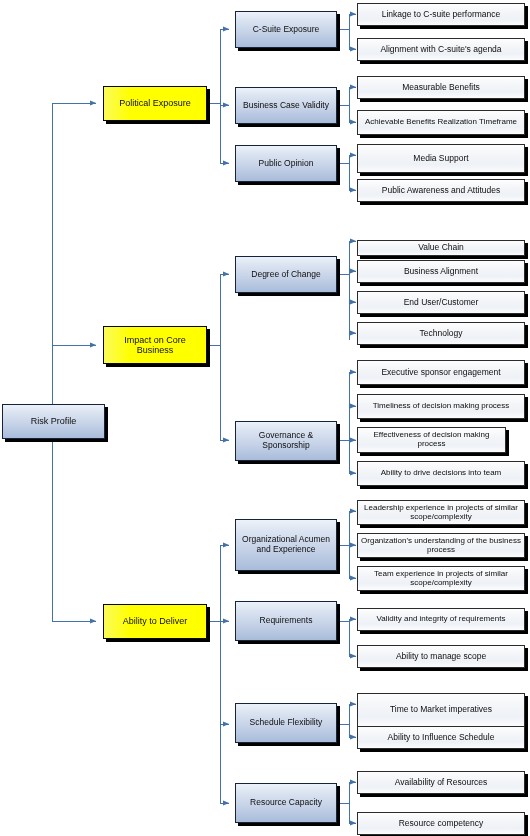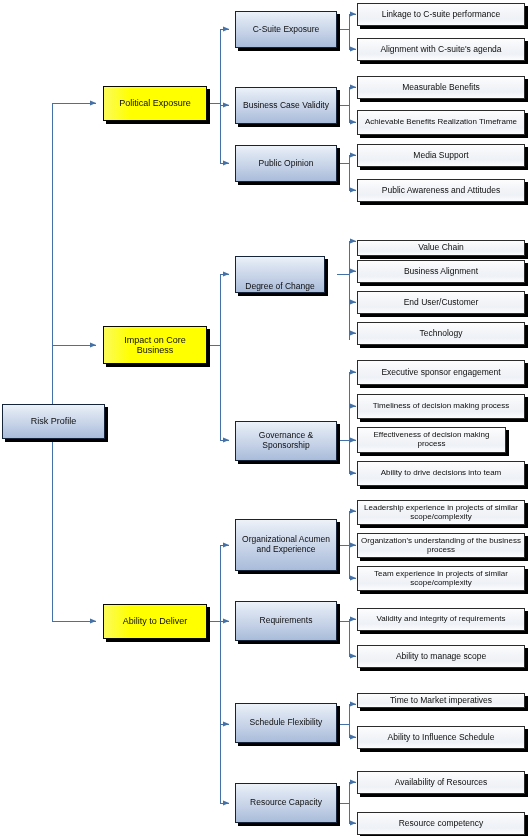--- a/index.html
+++ b/index.html
@@ -171,21 +171,21 @@
   </div>
 
   <div class="node n-blue fs85" style="left:235px;top:87px;width:102px;height:37px;">
     <span>Business Case Validity</span>
   </div>
 
   <div class="node n-blue fs85" style="left:235px;top:145px;width:102px;height:37px;">
     <span>Public Opinion</span>
   </div>
 
-  <div class="node n-blue fs85" style="left:235px;top:256px;width:90px;height:37px;align-items:flex-end;">
+  <div class="node n-blue fs85" style="left:235px;top:256px;width:102px;height:37px;">
     <span>Degree of Change</span>
   </div>
 
   <div class="node n-blue fs85" style="left:235px;top:421px;width:102px;height:40px;">
     <span>Governance &amp; Sponsorship</span>
   </div>
 
   <div class="node n-blue fs85" style="left:235px;top:519px;width:102px;height:52px;">
     <span>Organizational Acumen and Experience</span>
   </div>
@@ -209,21 +209,21 @@
     <span>Alignment with C-suite's agenda</span>
   </div>
 
   <div class="node n-white fs85" style="left:357px;top:76px;width:168px;height:23px;">
     <span>Measurable Benefits</span>
   </div>
   <div class="node n-white fs8" style="left:357px;top:110px;width:168px;height:25px;">
     <span>Achievable Benefits Realization Timeframe</span>
   </div>
 
-  <div class="node n-white fs85" style="left:357px;top:144px;width:168px;height:23px;">
+  <div class="node n-white fs85" style="left:357px;top:144px;width:168px;height:29px;">
     <span>Media Support</span>
   </div>
   <div class="node n-white fs85" style="left:357px;top:179px;width:168px;height:23px;">
     <span>Public Awareness and Attitudes</span>
   </div>
 
   <div class="node n-white fs85" style="left:357px;top:240px;width:168px;height:16px;">
     <span>Value Chain</span>
   </div>
   <div class="node n-white fs85" style="left:357px;top:260px;width:168px;height:23px;">
@@ -259,21 +259,21 @@
     <span>Team experience in projects of similar scope/complexity</span>
   </div>
 
   <div class="node n-white fs8" style="left:357px;top:608px;width:168px;height:23px;">
     <span>Validity and integrity of requirements</span>
   </div>
   <div class="node n-white fs85" style="left:357px;top:645px;width:168px;height:23px;">
     <span>Ability to manage scope</span>
   </div>
 
-  <div class="node n-white fs85" style="left:357px;top:693px;width:168px;height:15px;">
+  <div class="node n-white fs85" style="left:357px;top:693px;width:168px;height:34px;">
     <span>Time to Market imperatives</span>
   </div>
   <div class="node n-white fs85" style="left:357px;top:726px;width:168px;height:23px;">
     <span>Ability to Influence Schedule</span>
   </div>
 
   <div class="node n-white fs85" style="left:357px;top:771px;width:168px;height:23px;">
     <span>Availability of Resources</span>
   </div>
   <div class="node n-white fs85" style="left:357px;top:812px;width:168px;height:23px;">

